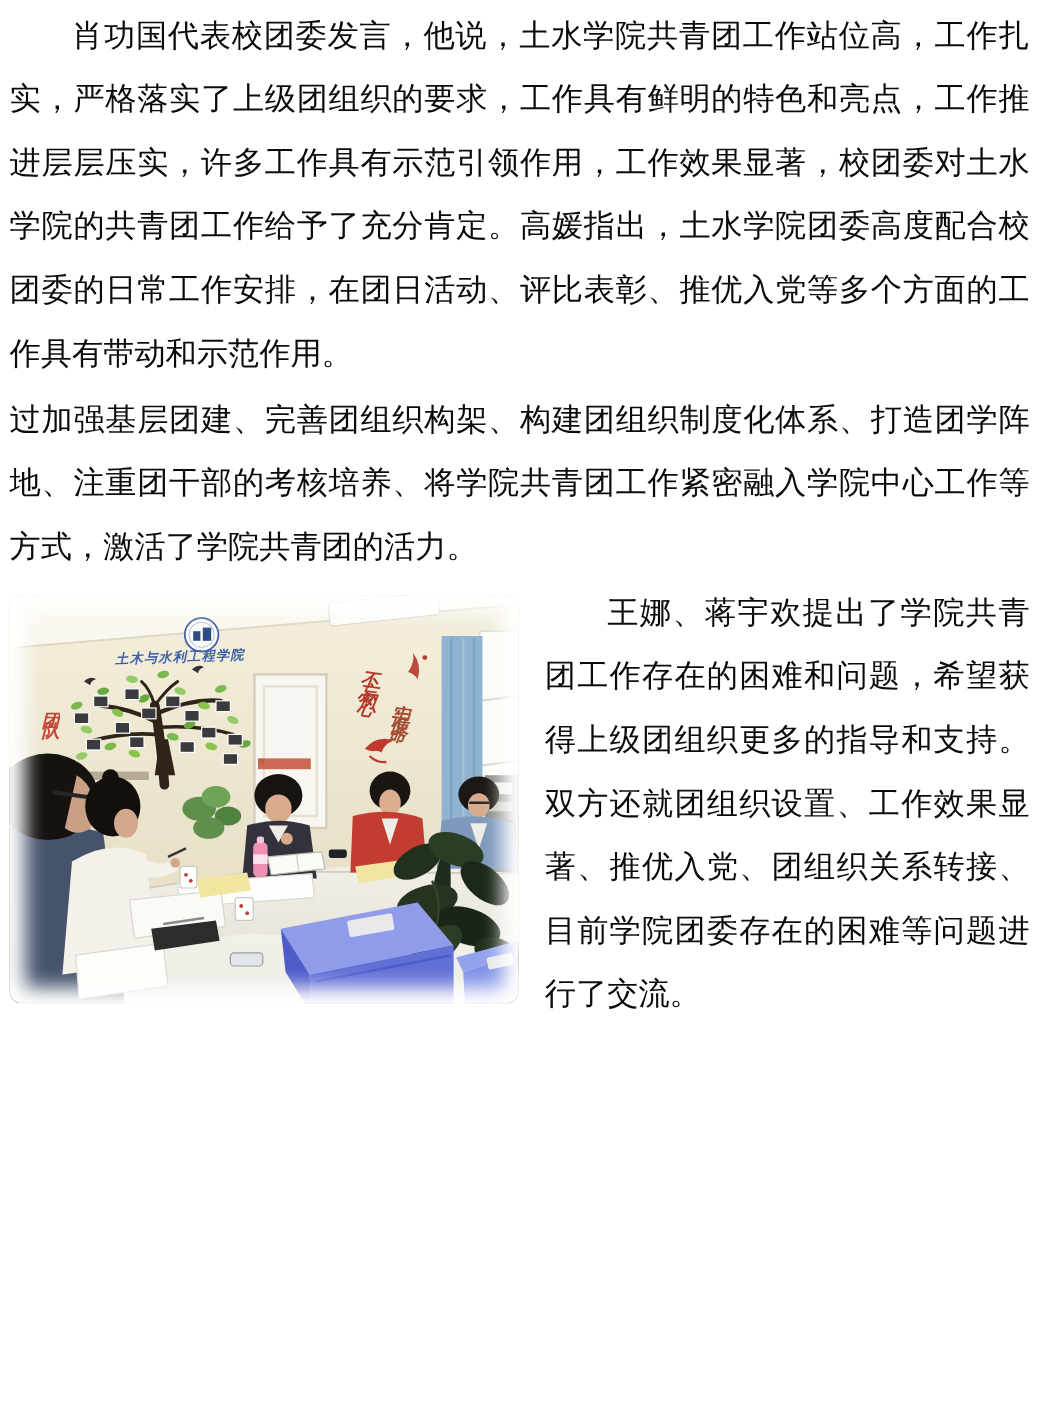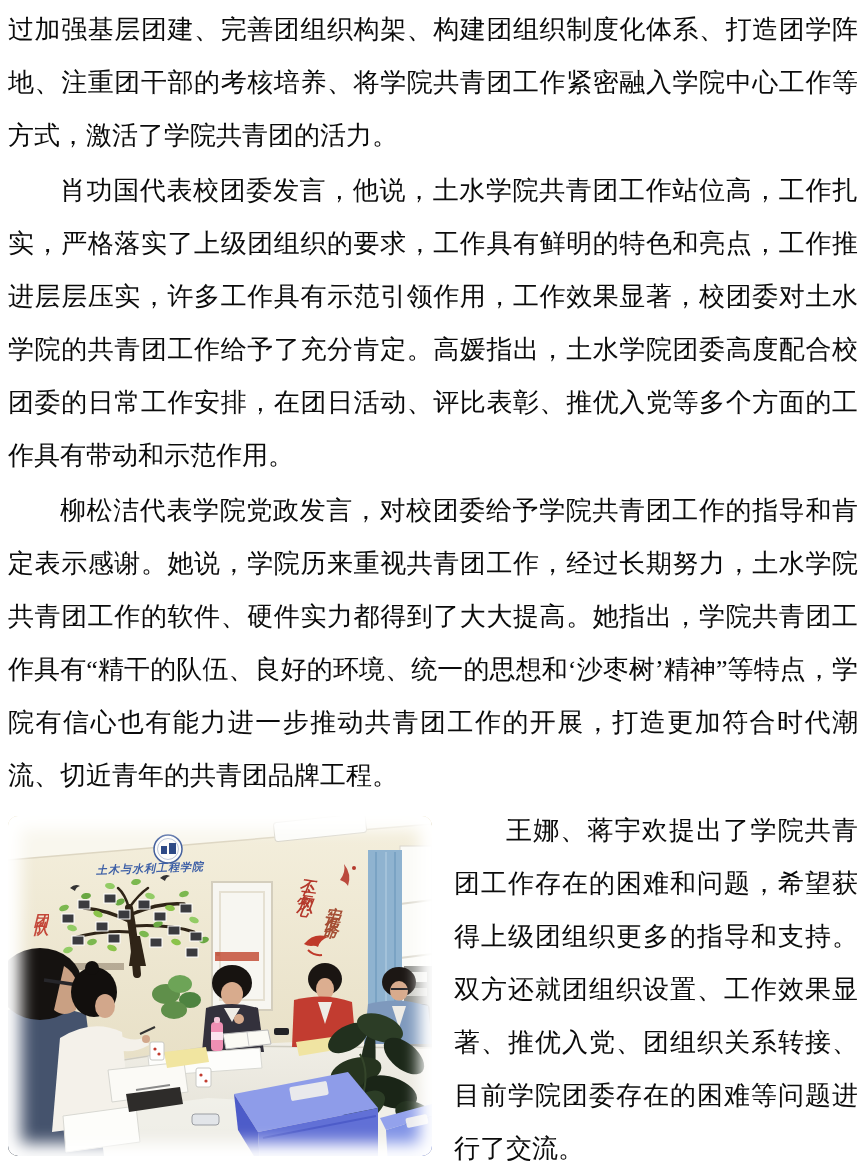--- a/index.html
+++ b/index.html
@@ -51,25 +51,24 @@
     position:absolute;inset:0;border-radius:10px;
     box-shadow:inset 0 0 16px 13px #ffffff;
     pointer-events:none;
   }
 </style>
 </head>
 <body>
 
 <main>
 
+  <p class="para">肖功国代表校团委发言，他说，土水学院共青团工作站位高，工作扎实，严格落实了上级团组织的要求，工作具有鲜明的特色和亮点，工作推进层层压实，许多工作具有示范引领作用，工作效果显著，校团委对土水学院的共青团工作给予了充分肯定。高媛指出，土水学院团委高度配合校团委的日常工作安排，在团日活动、评比表彰、推优入党等多个方面的工作具有带动和示范作用。</p>
+
   <p class="para no-indent">过加强基层团建、完善团组织构架、构建团组织制度化体系、打造团学阵地、注重团干部的考核培养、将学院共青团工作紧密融入学院中心工作等方式，激活了学院共青团的活力。</p>
 
-  <p class="para">肖功国代表校团委发言，他说，土水学院共青团工作站位高，工作扎实，严格落实了上级团组织的要求，工作具有鲜明的特色和亮点，工作推进层层压实，许多工作具有示范引领作用，工作效果显著，校团委对土水学院的共青团工作给予了充分肯定。高媛指出，土水学院团委高度配合校团委的日常工作安排，在团日活动、评比表彰、推优入党等多个方面的工作具有带动和示范作用。</p>
-
-  <p class="para">柳松洁代表学院党政发言，对校团委给予学院共青团工作的指导和肯定表示感谢。她说，学院历来重视共青团工作，经过长期努力，土水学院共青团工作的软件、硬件实力都得到了大大提高。她指出，学院共青团工作具有“精干的队伍、良好的环境、统一的思想和‘沙枣树’精神”等特点，学院有信心也有能力进一步推动共青团工作的开展，打造更加符合时代潮流、切近青年的共青团品牌工程。</p>
 
   <div class="p4-block">
 
     <figure class="photo">
       <svg viewBox="0 0 424 340" width="424" height="340">
         <defs>
           <linearGradient id="wallg" x1="0" y1="0" x2="0" y2="1">
             <stop offset="0" stop-color="#f4efdd"></stop>
             <stop offset="1" stop-color="#e3dabe"></stop>
           </linearGradient>

